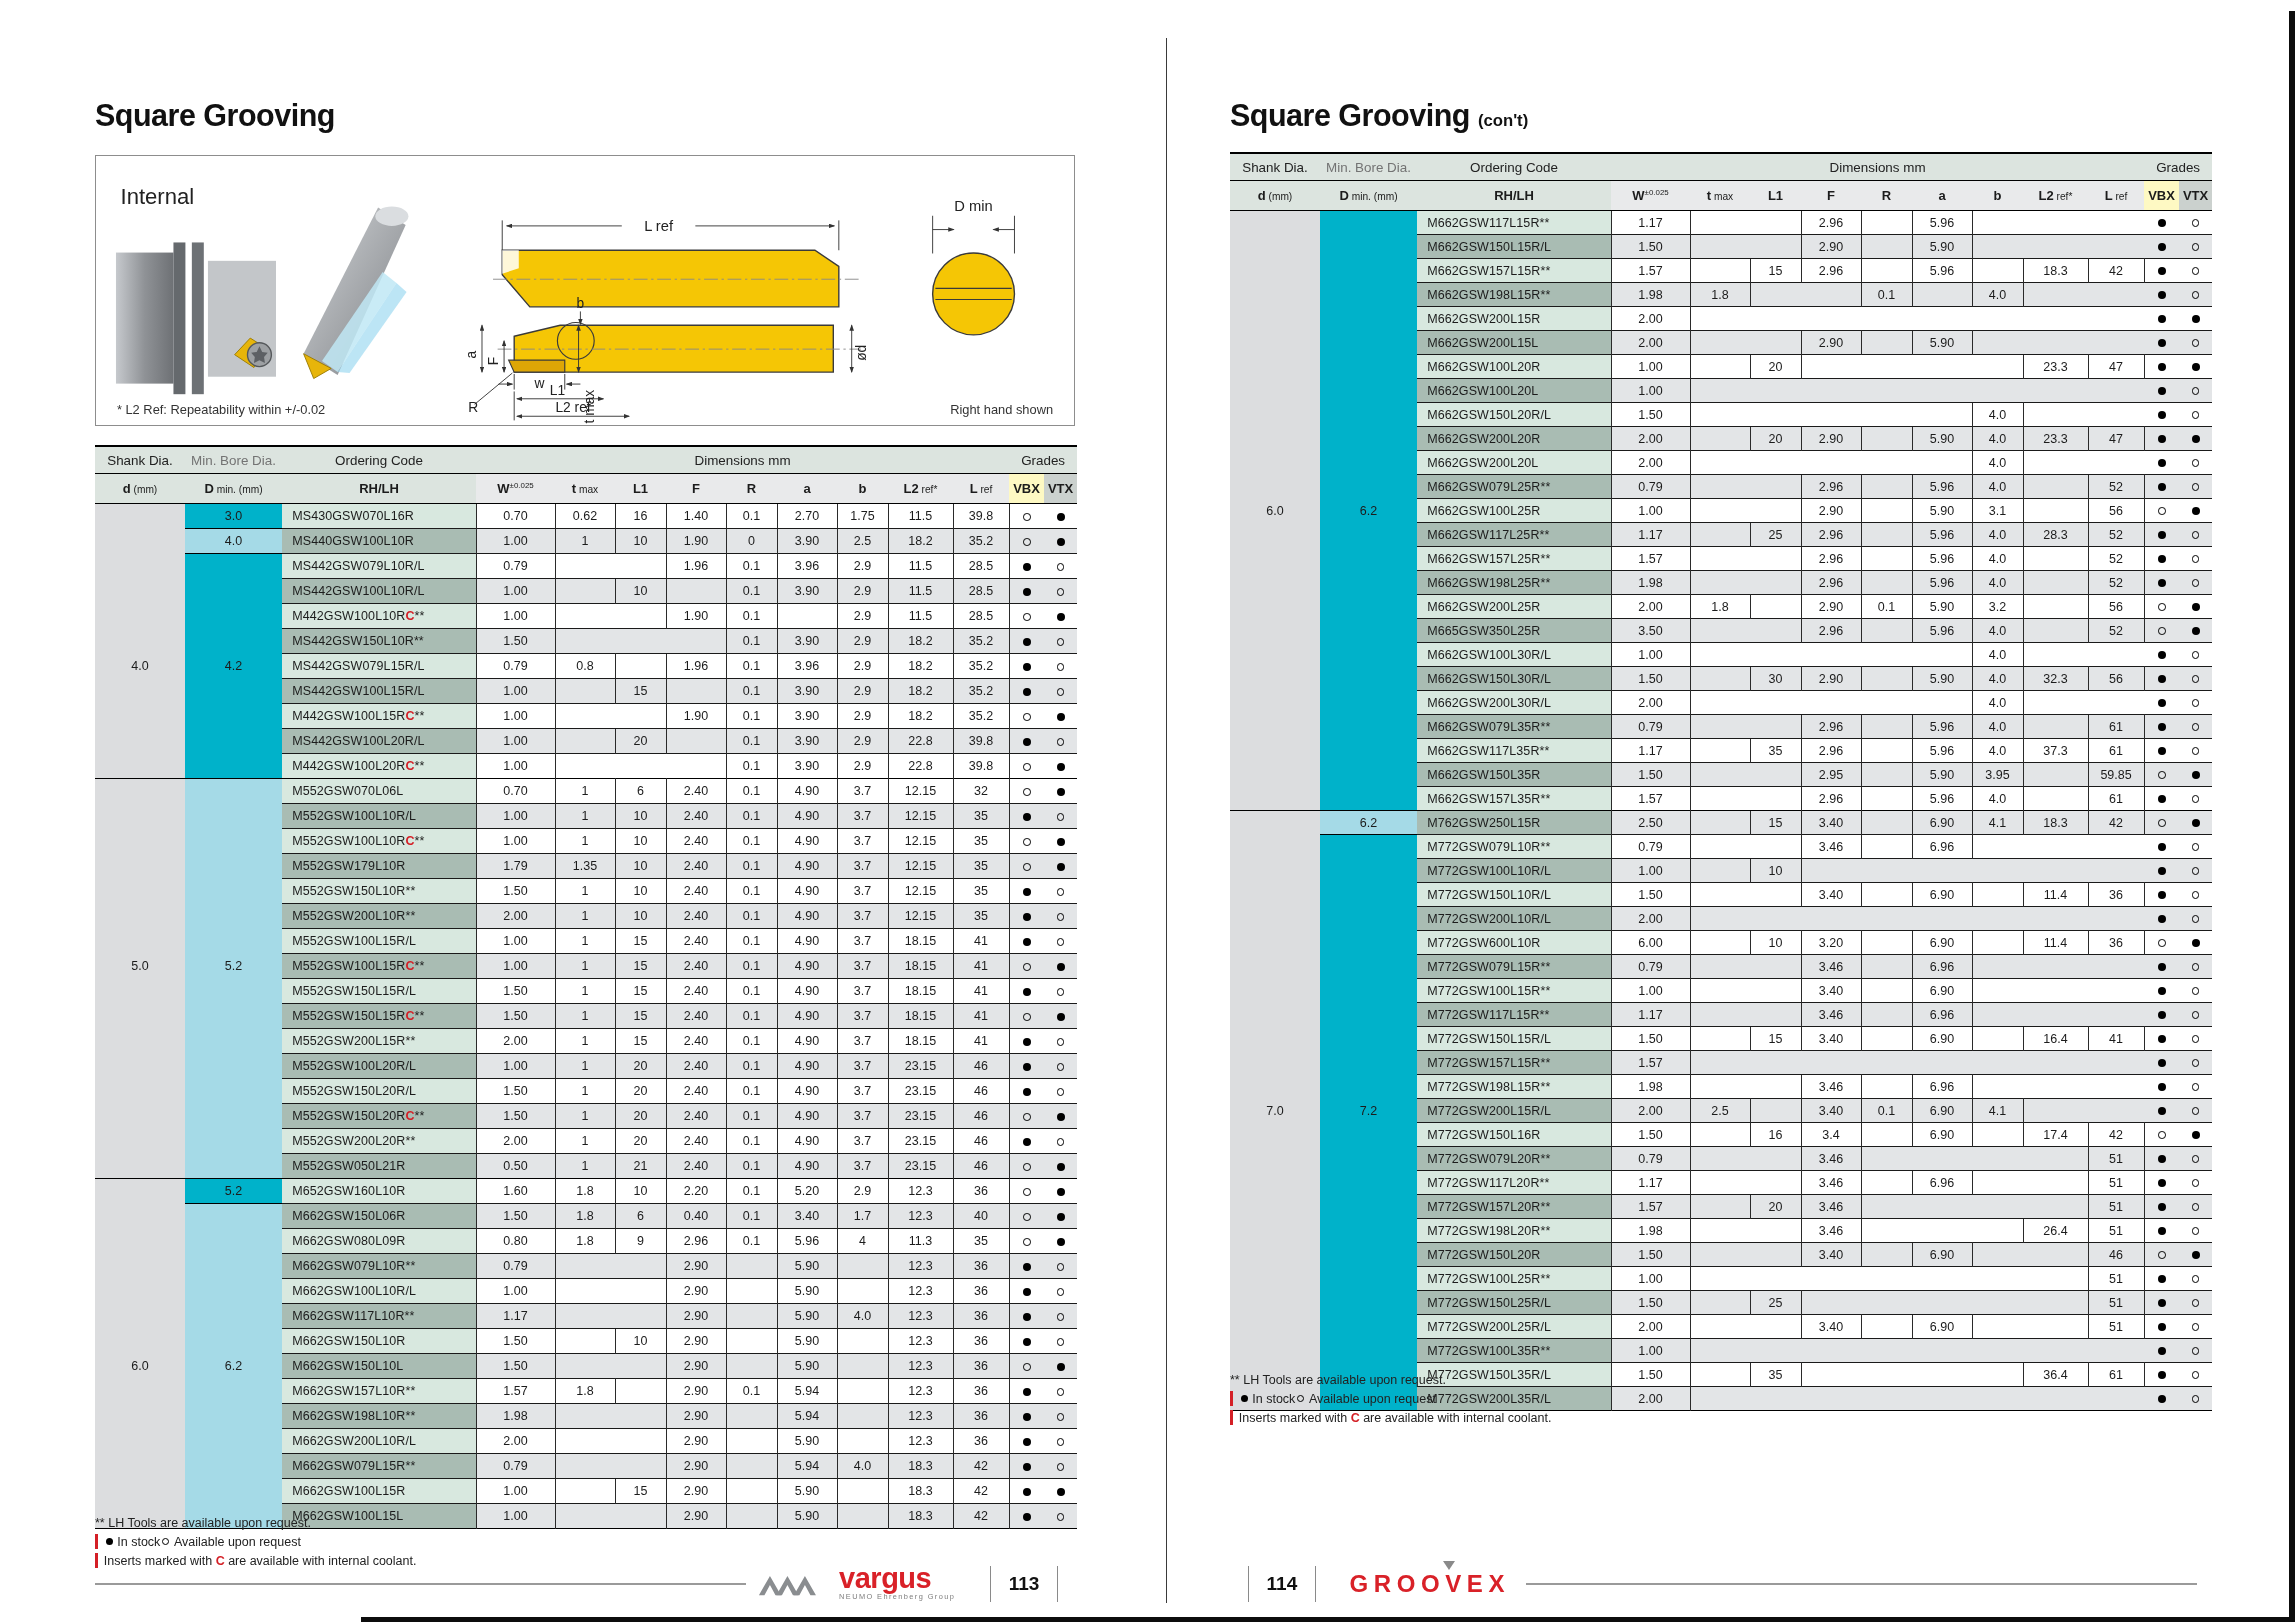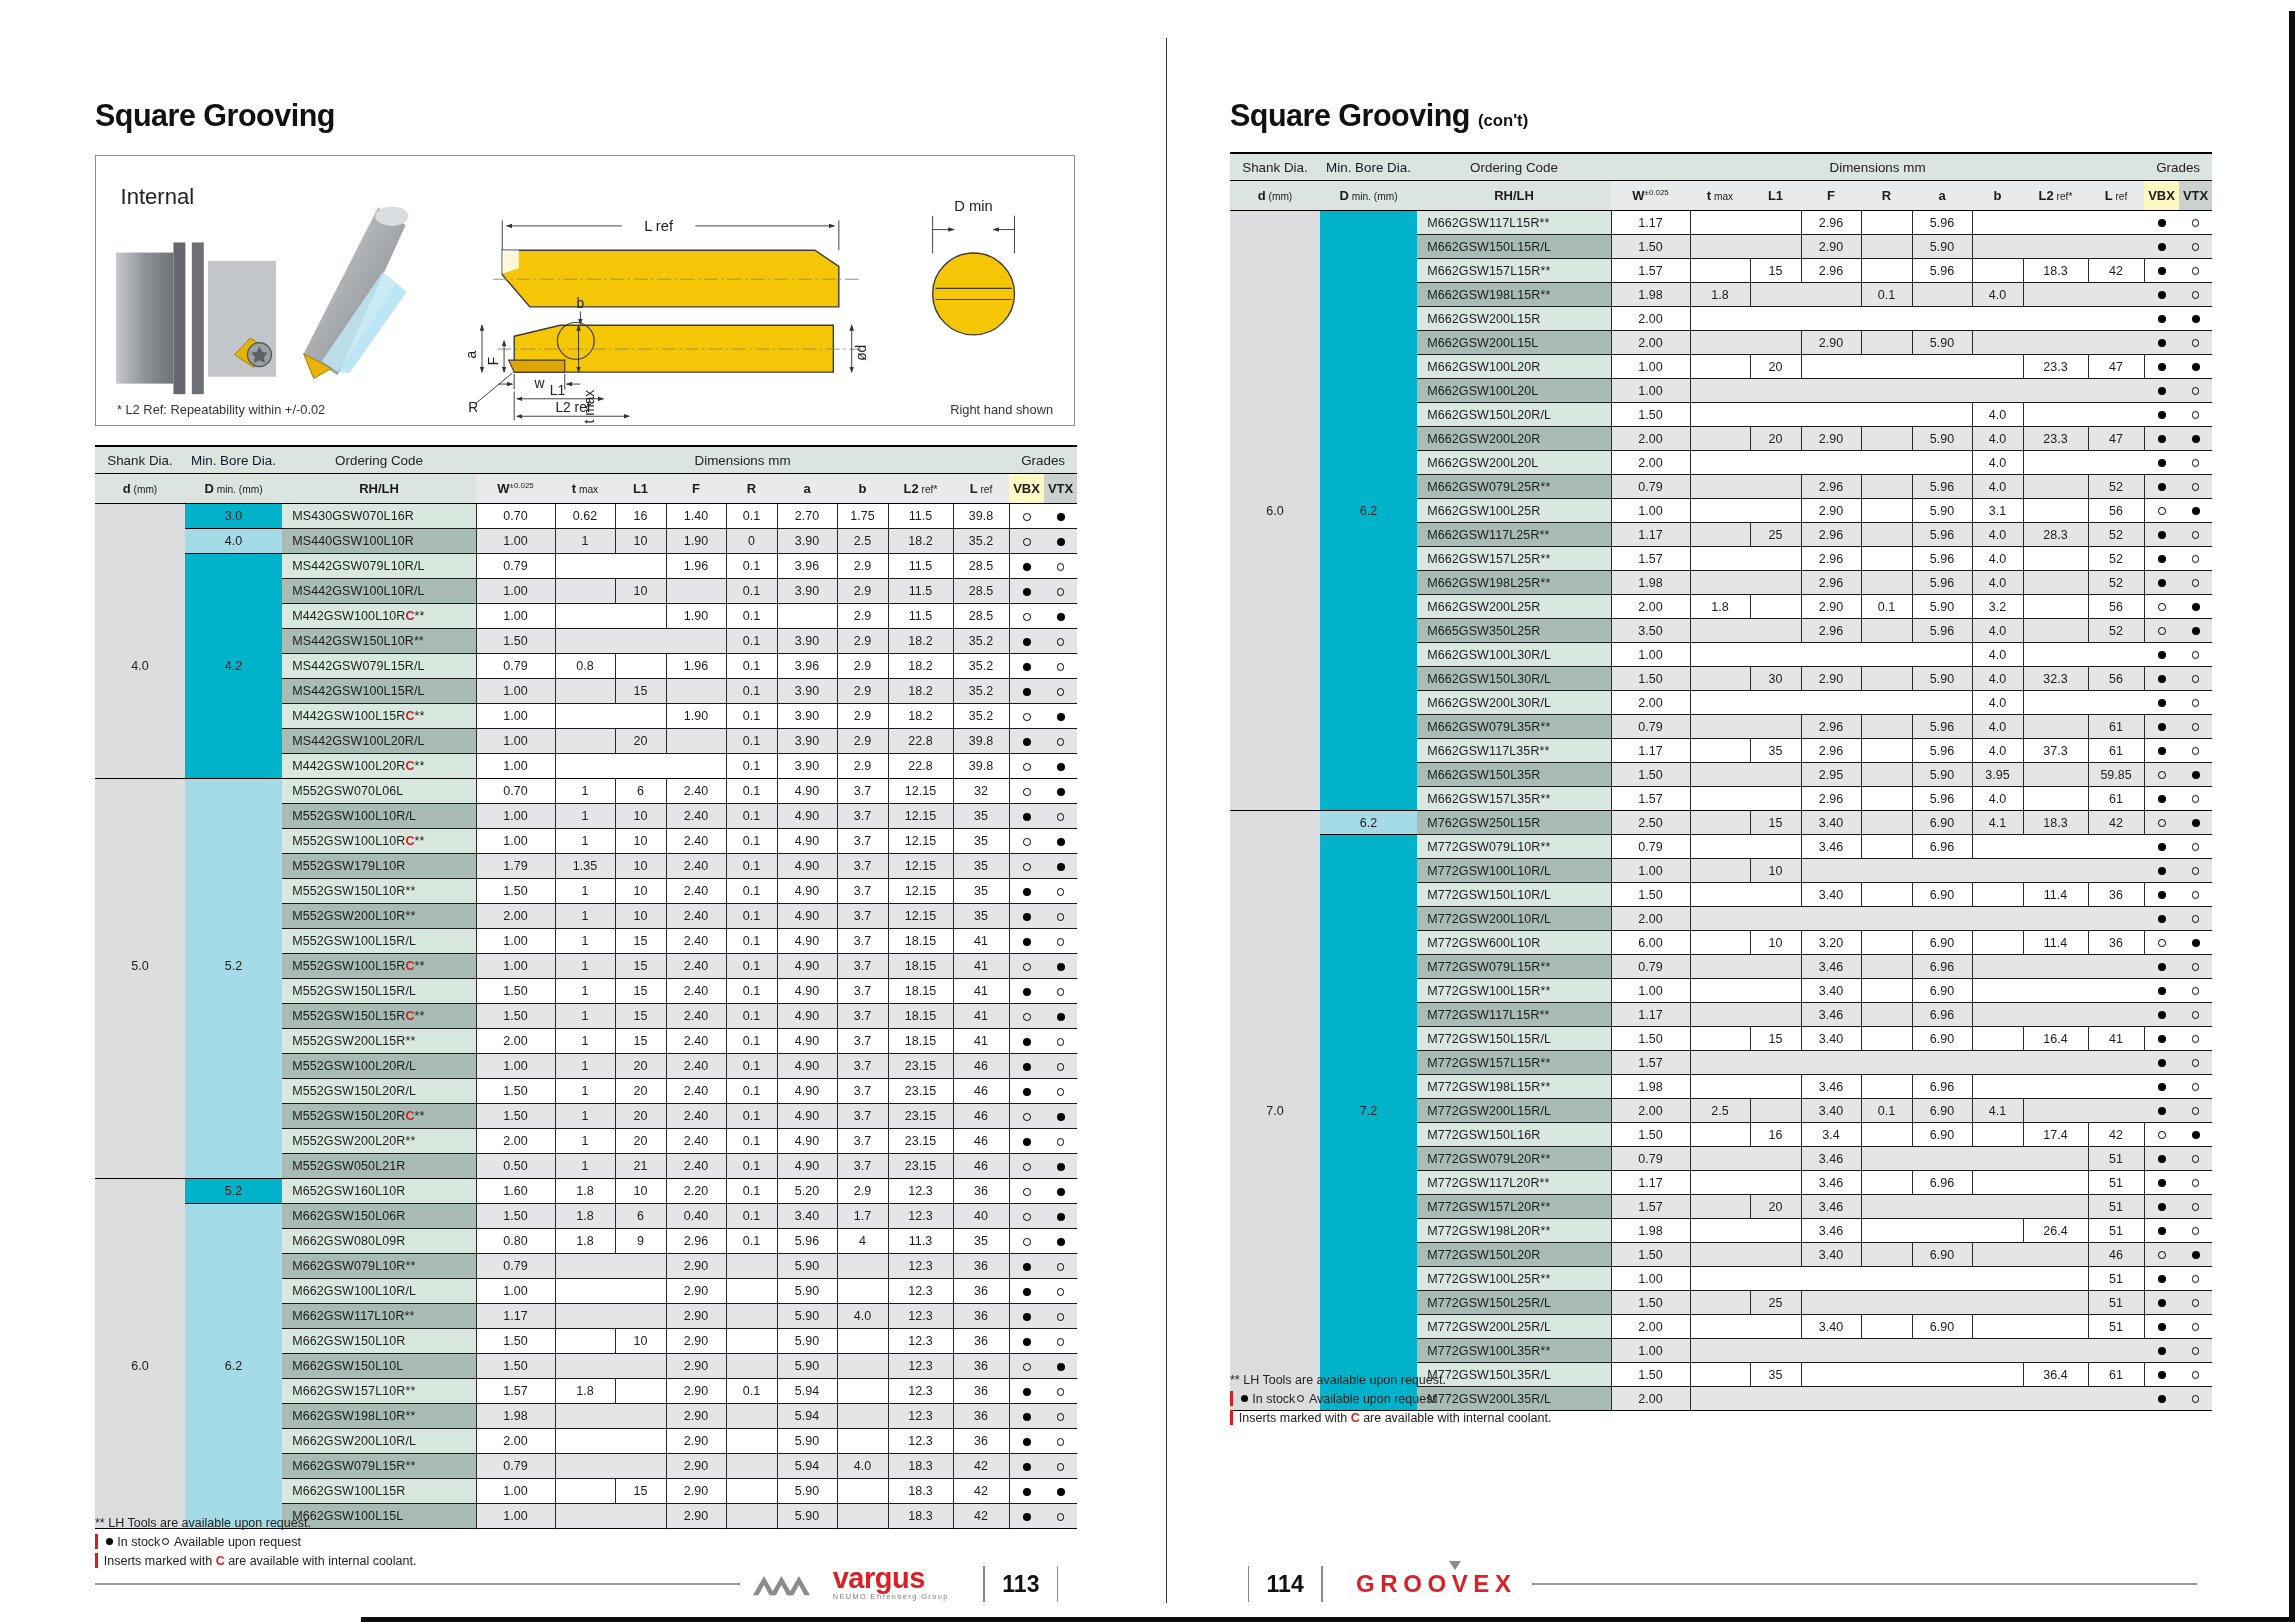--- a/index.html
+++ b/index.html
@@ -13,21 +13,21 @@
   
   .diagram{position:absolute;left:0;top:155px;width:978px;height:269px;border:1.4px solid #8d8d8d;background:#fff;}
   .diagram svg{width:100%;height:100%;display:block;}
   
   .tblwrap{position:absolute;left:0;width:981px;}
   #pageL .tblwrap{top:445px;}
   #pageR .tblwrap{top:152px;}
   table{border-collapse:collapse;table-layout:fixed;width:981px;border-top:2.8px solid #000;border-bottom:1.9px solid #000;padding-left:36px;}
   th,td{padding:0;text-align:center;overflow:hidden;white-space:nowrap;}
   thead tr.band1 th{background:#dce4df;height:26px;font-size:13.4px;font-weight:400;color:#222;border-bottom:1.4px solid #000;}
-  thead tr.band1 th.red{color:#0f172a;}
+  thead tr.band1 th.red{color:#737373;}
   thead tr.band2 th{height:29px;font-size:13px;font-weight:400;background:#e9eaeb;border-bottom:1.9px solid #000;}
   thead tr.band2 th.sage{background:#dce4df;}
   thead tr.band2 th.vbx{background:#fef9c3;font-weight:700;}
   thead tr.band2 th.vtx{background:#cbd1ce;font-weight:700;}
   thead b{font-weight:700;}
   thead sup{font-size:7.9px;}
   .hsm{font-size:10.2px;}
   .t-left tbody td{height:24px;font-size:12.5px;}
   .t-right tbody td{height:23px;font-size:12.5px;}
   td.c-d{background:#dcdddf;font-size:13px;}
@@ -61,21 +61,21 @@
   .fnotes .dot{margin:0 4.6px 0 1.9px;}
   .fnotes .dot.f{width:7px;height:7px;}
   .fnotes .dot.h{width:5.1px;height:5.1px;border-width:1.4px;}
   .fnotes .cred{color:#d41f26;font-weight:700;}
   
   .footer{position:absolute;top:1563px;height:42px;display:flex;align-items:center;}
   #pageL .footer{left:0;width:981px;}
   #pageR .footer{left:0;width:967px;}
   .hrule{height:1.4px;background:#9a9a9a;flex:1;}
   .vbar{width:1.4px;height:36px;background:#8a8a8a;margin:0 17.6px;}
-  .pagenum{font-size:23px;font-weight:700;color:#111;}
+  .pagenum{font-size:19px;font-weight:700;color:#111;}
   .vargus{display:flex;align-items:flex-end;margin:0 17px 0 12px;gap:12px;}
   .vargus .vtext{color:#d92128;font-size:29px;font-weight:800;letter-spacing:-0.5px;line-height:0.8;}
   .vargus .tagline{font-size:7.4px;color:#7d7d7d;letter-spacing:1.4px;margin-top:2.8px;}
   .groovex{position:relative;color:#d92128;font-size:24px;font-weight:800;letter-spacing:5.6px;margin:0 15.7px;}
   .groovex .tri{position:absolute;top:-9.3px;left:58%;width:0;height:0;border-left:6.5px solid transparent;border-right:6.5px solid transparent;border-top:9.3px solid #8a8a8a;}
   
   .edge-r{position:absolute;right:0;top:11px;width:6.5px;height:1612px;background:#0d0d0d;}
   .edge-b{position:absolute;left:361px;right:0;bottom:0;height:5.6px;background:#0d0d0d;}
   .gutter{position:absolute;left:1166px;top:38px;width:1.4px;height:1565px;background:#3a3a3a;}
 </style>

